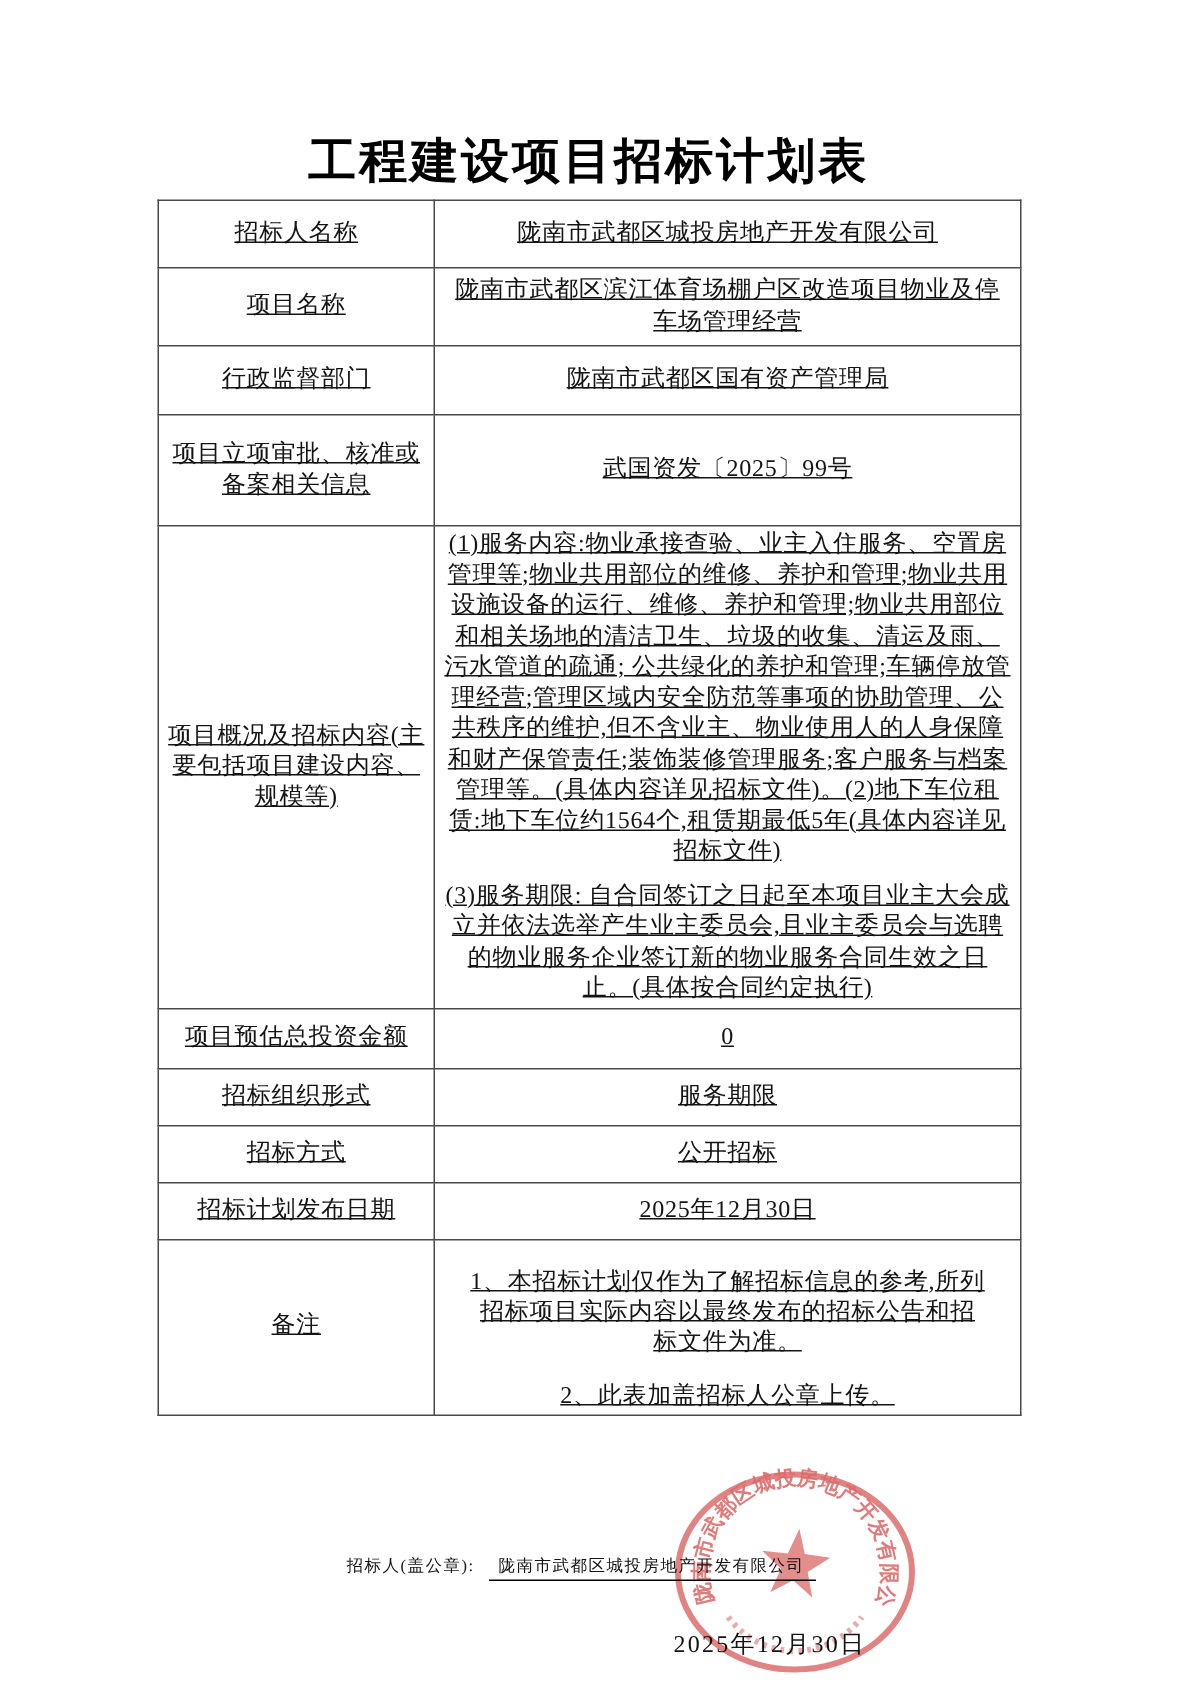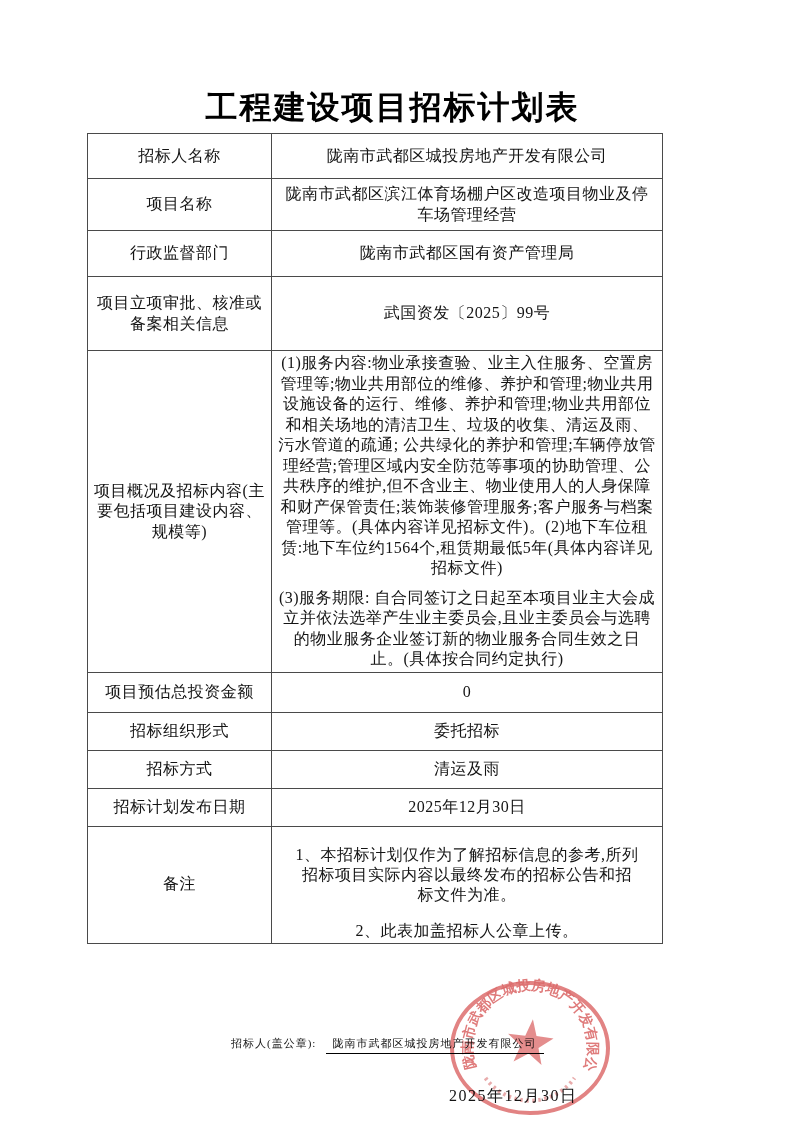--- a/index.html
+++ b/index.html
@@ -16,24 +16,25 @@
     top:86px;left:105px;width:575px;
     text-align:center;
     font-family:"Liberation Sans", sans-serif;
     font-weight:bold;
     font-size:32px;
     letter-spacing:2px;
     color:#000;
   }
   table.plan{
     position:absolute;
-    top:133px;left:87px;
+    top:133px;left:105px;
     width:575px;
     border-collapse:collapse;
     table-layout:fixed;
+    text-decoration:underline;
   }
   table.plan col.c1{width:184px;}
   table.plan col.c2{width:391px;}
   table.plan th, table.plan td{
     border:1px solid #4a4a4a;
     font-weight:normal;
     font-size:16px;
     line-height:20.5px;
     letter-spacing:0.5px;
     vertical-align:middle;
@@ -110,25 +111,25 @@
         <p>(1)服务内容:物业承接查验、业主入住服务、空置房管理等;物业共用部位的维修、养护和管理;物业共用设施设备的运行、维修、养护和管理;物业共用部位和相关场地的清洁卫生、垃圾的收集、清运及雨、污水管道的疏通; 公共绿化的养护和管理;车辆停放管理经营;管理区域内安全防范等事项的协助管理、公共秩序的维护,但不含业主、物业使用人的人身保障和财产保管责任;装饰装修管理服务;客户服务与档案管理等。(具体内容详见招标文件)。(2)地下车位租赁:地下车位约1564个,租赁期最低5年(具体内容详见招标文件)</p>
         <p>(3)服务期限: 自合同签订之日起至本项目业主大会成立并依法选举产生业主委员会,且业主委员会与选聘的物业服务企业签订新的物业服务合同生效之日止。(具体按合同约定执行)</p>
       </td>
     </tr>
     <tr class="h40">
       <th>项目预估总投资金额</th>
       <td>0</td>
     </tr>
     <tr class="h38">
       <th>招标组织形式</th>
-      <td>委托招标</td>
+      <td>服务期限</td>
     </tr>
     <tr class="h38">
       <th>招标方式</th>
-      <td>清运及雨</td>
+      <td>公开招标</td>
     </tr>
     <tr class="h38">
       <th>招标计划发布日期</th>
       <td>2025年12月30日</td>
     </tr>
     <tr class="h82">
       <th>备注</th>
       <td class="text-cell notes">
         <p>1、本招标计划仅作为了解招标信息的参考,所列招标项目实际内容以最终发布的招标公告和招标文件为准。</p>
         <p>2、此表加盖招标人公章上传。</p>

